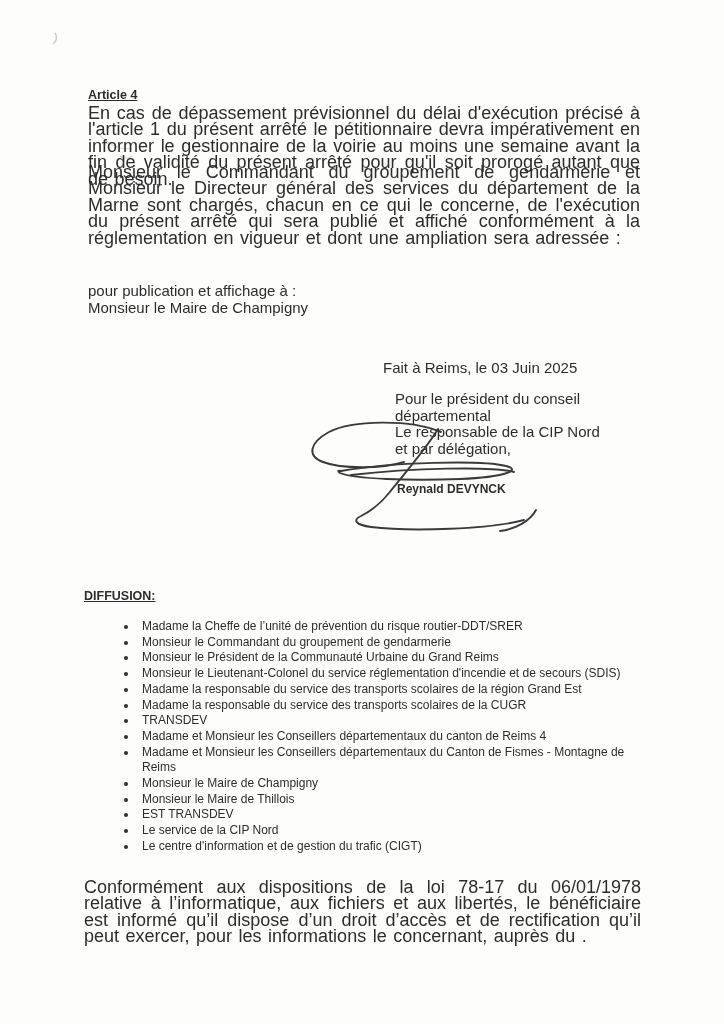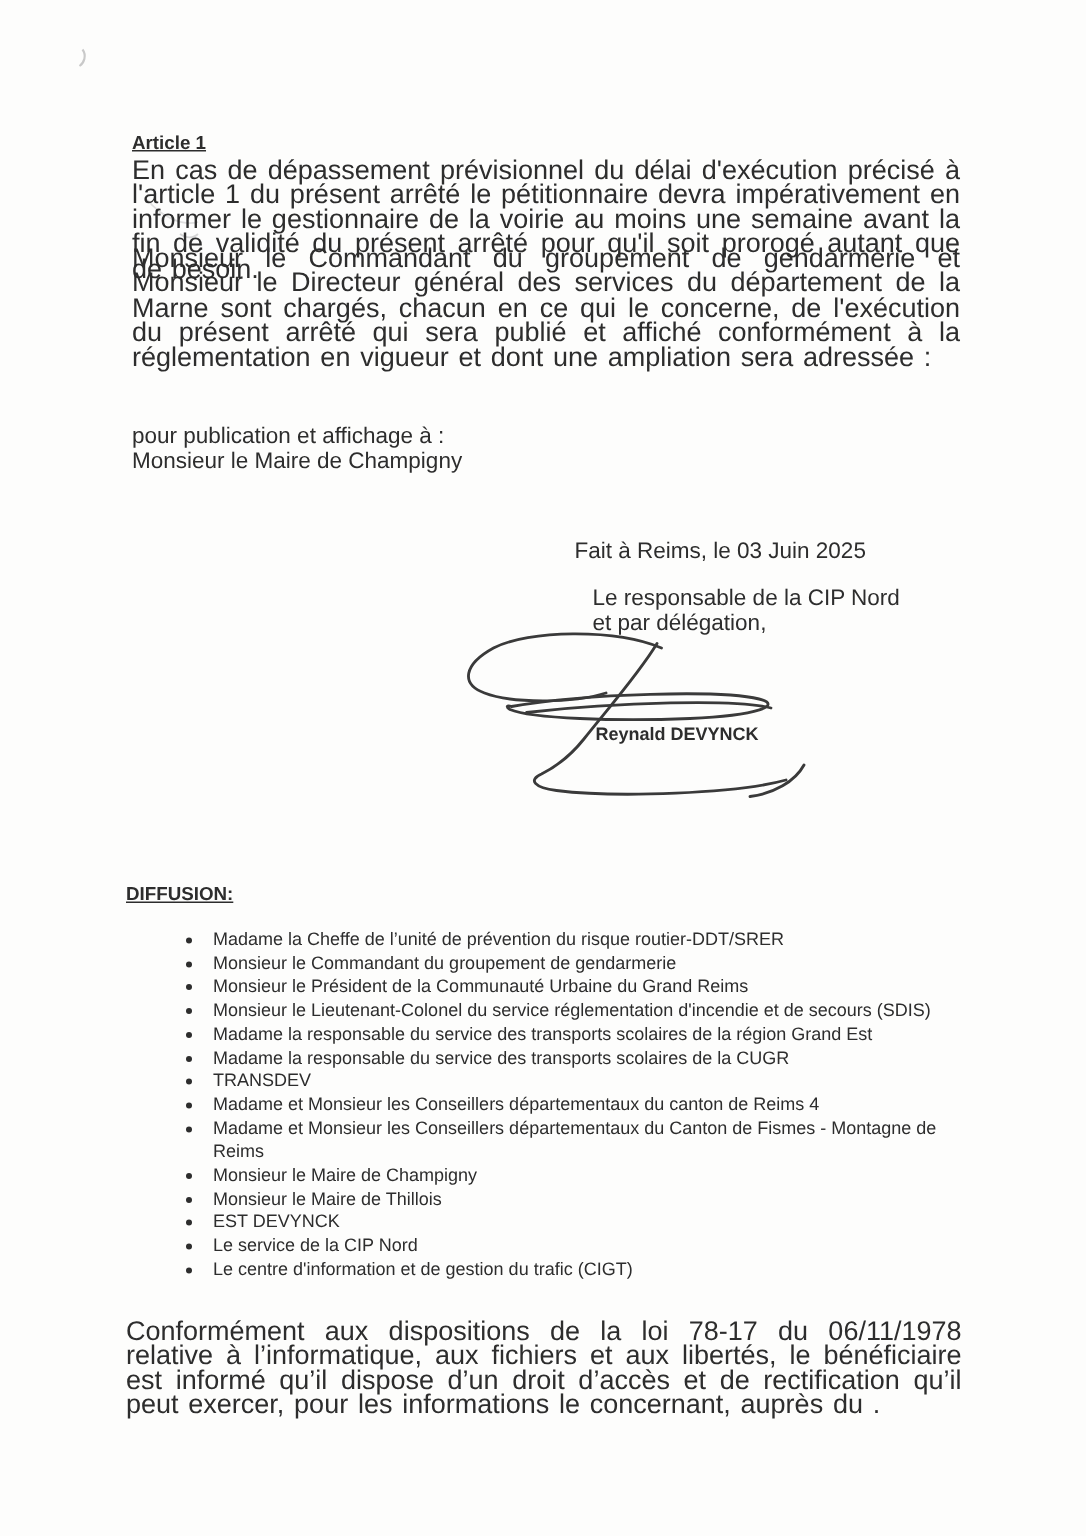--- a/index.html
+++ b/index.html
@@ -45,36 +45,37 @@
 
 <div class="page">
 
   <svg class="abs corner-svg" width="140" height="150" viewBox="0 0 140 150" aria-hidden="true">
     <path d="M35,18 C38,22 36,27 33,29" stroke="#c9c9c9" stroke-width="1.4" fill="none"></path>
     <path d="M78,118 C88,130 102,136 112,133" stroke="#dedede" stroke-width="1.2" fill="none"></path>
     <path d="M100,141 C104,144 109,144 112,141" stroke="#d6d6d6" stroke-width="1.2" fill="none"></path>
   </svg>
 
   <section class="abs article5">
-    <h3 class="heading">Article 1</h3>
+    <h3 class="heading">Article 4</h3>
     <p class="body-text">En cas de dépassement prévisionnel du délai d'exécution précisé à l'article 1 du présent arrêté le pétitionnaire devra impérativement en informer le gestionnaire de la voirie au moins une semaine avant la fin de validité du présent arrêté pour qu'il soit prorogé autant que de besoin.</p>
   </section>
 
   <section class="abs article6">
     <p class="body-text">Monsieur le Commandant du groupement de gendarmerie et Monsieur le Directeur général des services du département de la Marne sont chargés, chacun en ce qui le concerne, de l'exécution du présent arrêté qui sera publié et affiché conformément à la réglementation en vigueur et dont une ampliation sera adressée :</p>
   </section>
 
   <div class="abs pub plain">
     <div>pour publication et affichage à :</div>
     <div>Monsieur le Maire de Champigny</div>
   </div>
 
   <div class="abs fait plain">Fait à Reims, le 03 Juin 2025</div>
 
   <div class="abs sigtext plain">
+    <div>Pour le président du conseil départemental</div>
     <div>Le responsable de la CIP Nord</div>
     <div>et par délégation,</div>
   </div>
 
   <svg class="abs sig-svg" width="245" height="125" viewBox="0 0 245 125" aria-hidden="true">
     <g stroke="#3a3a3a" stroke-width="1.9" fill="none" stroke-linecap="round">
       <path d="M141,14 C110,1 52,2 29,14 C9,25 7,38 23,44 C41,51 82,51 104,44"></path>
       <path d="M41,53 C92,44 182,42 206,48 C222,52 206,59 160,61 C110,63 54,61 40,55 C37,53 38,52 41,53"></path>
       <path d="M51,57 C112,50 192,48 214,54"></path>
       <path d="M138,11 C126,31 104,56 89,75 C81,85 71,93 61,98 C52,102 56,107 71,109 C111,114 192,111 224,102"></path>
@@ -91,21 +92,21 @@
       <li>Monsieur le Commandant du groupement de gendarmerie</li>
       <li>Monsieur le Président de la Communauté Urbaine du Grand Reims</li>
       <li>Monsieur le Lieutenant-Colonel du service réglementation d'incendie et de secours (SDIS)</li>
       <li>Madame la responsable du service des transports scolaires de la région Grand Est</li>
       <li>Madame la responsable du service des transports scolaires de la CUGR</li>
       <li>TRANSDEV</li>
       <li>Madame et Monsieur les Conseillers départementaux du canton de Reims 4</li>
       <li>Madame et Monsieur les Conseillers départementaux du Canton de Fismes - Montagne de Reims</li>
       <li>Monsieur le Maire de Champigny</li>
       <li>Monsieur le Maire de Thillois</li>
-      <li>EST DEVYNCK</li>
+      <li>EST TRANSDEV</li>
       <li>Le service de la CIP Nord</li>
       <li>Le centre d'information et de gestion du trafic (CIGT)</li>
     </ul>
   </section>
 
-  <p class="abs legal body-text">Conformément aux dispositions de la loi 78-17 du 06/11/1978 relative à l’informatique, aux fichiers et aux libertés, le bénéficiaire est informé qu’il dispose d’un droit d’accès et de rectification qu’il peut exercer, pour les informations le concernant, auprès du .</p>
+  <p class="abs legal body-text">Conformément aux dispositions de la loi 78-17 du 06/01/1978 relative à l’informatique, aux fichiers et aux libertés, le bénéficiaire est informé qu’il dispose d’un droit d’accès et de rectification qu’il peut exercer, pour les informations le concernant, auprès du .</p>
 
 </div>
 
 </body></html>

